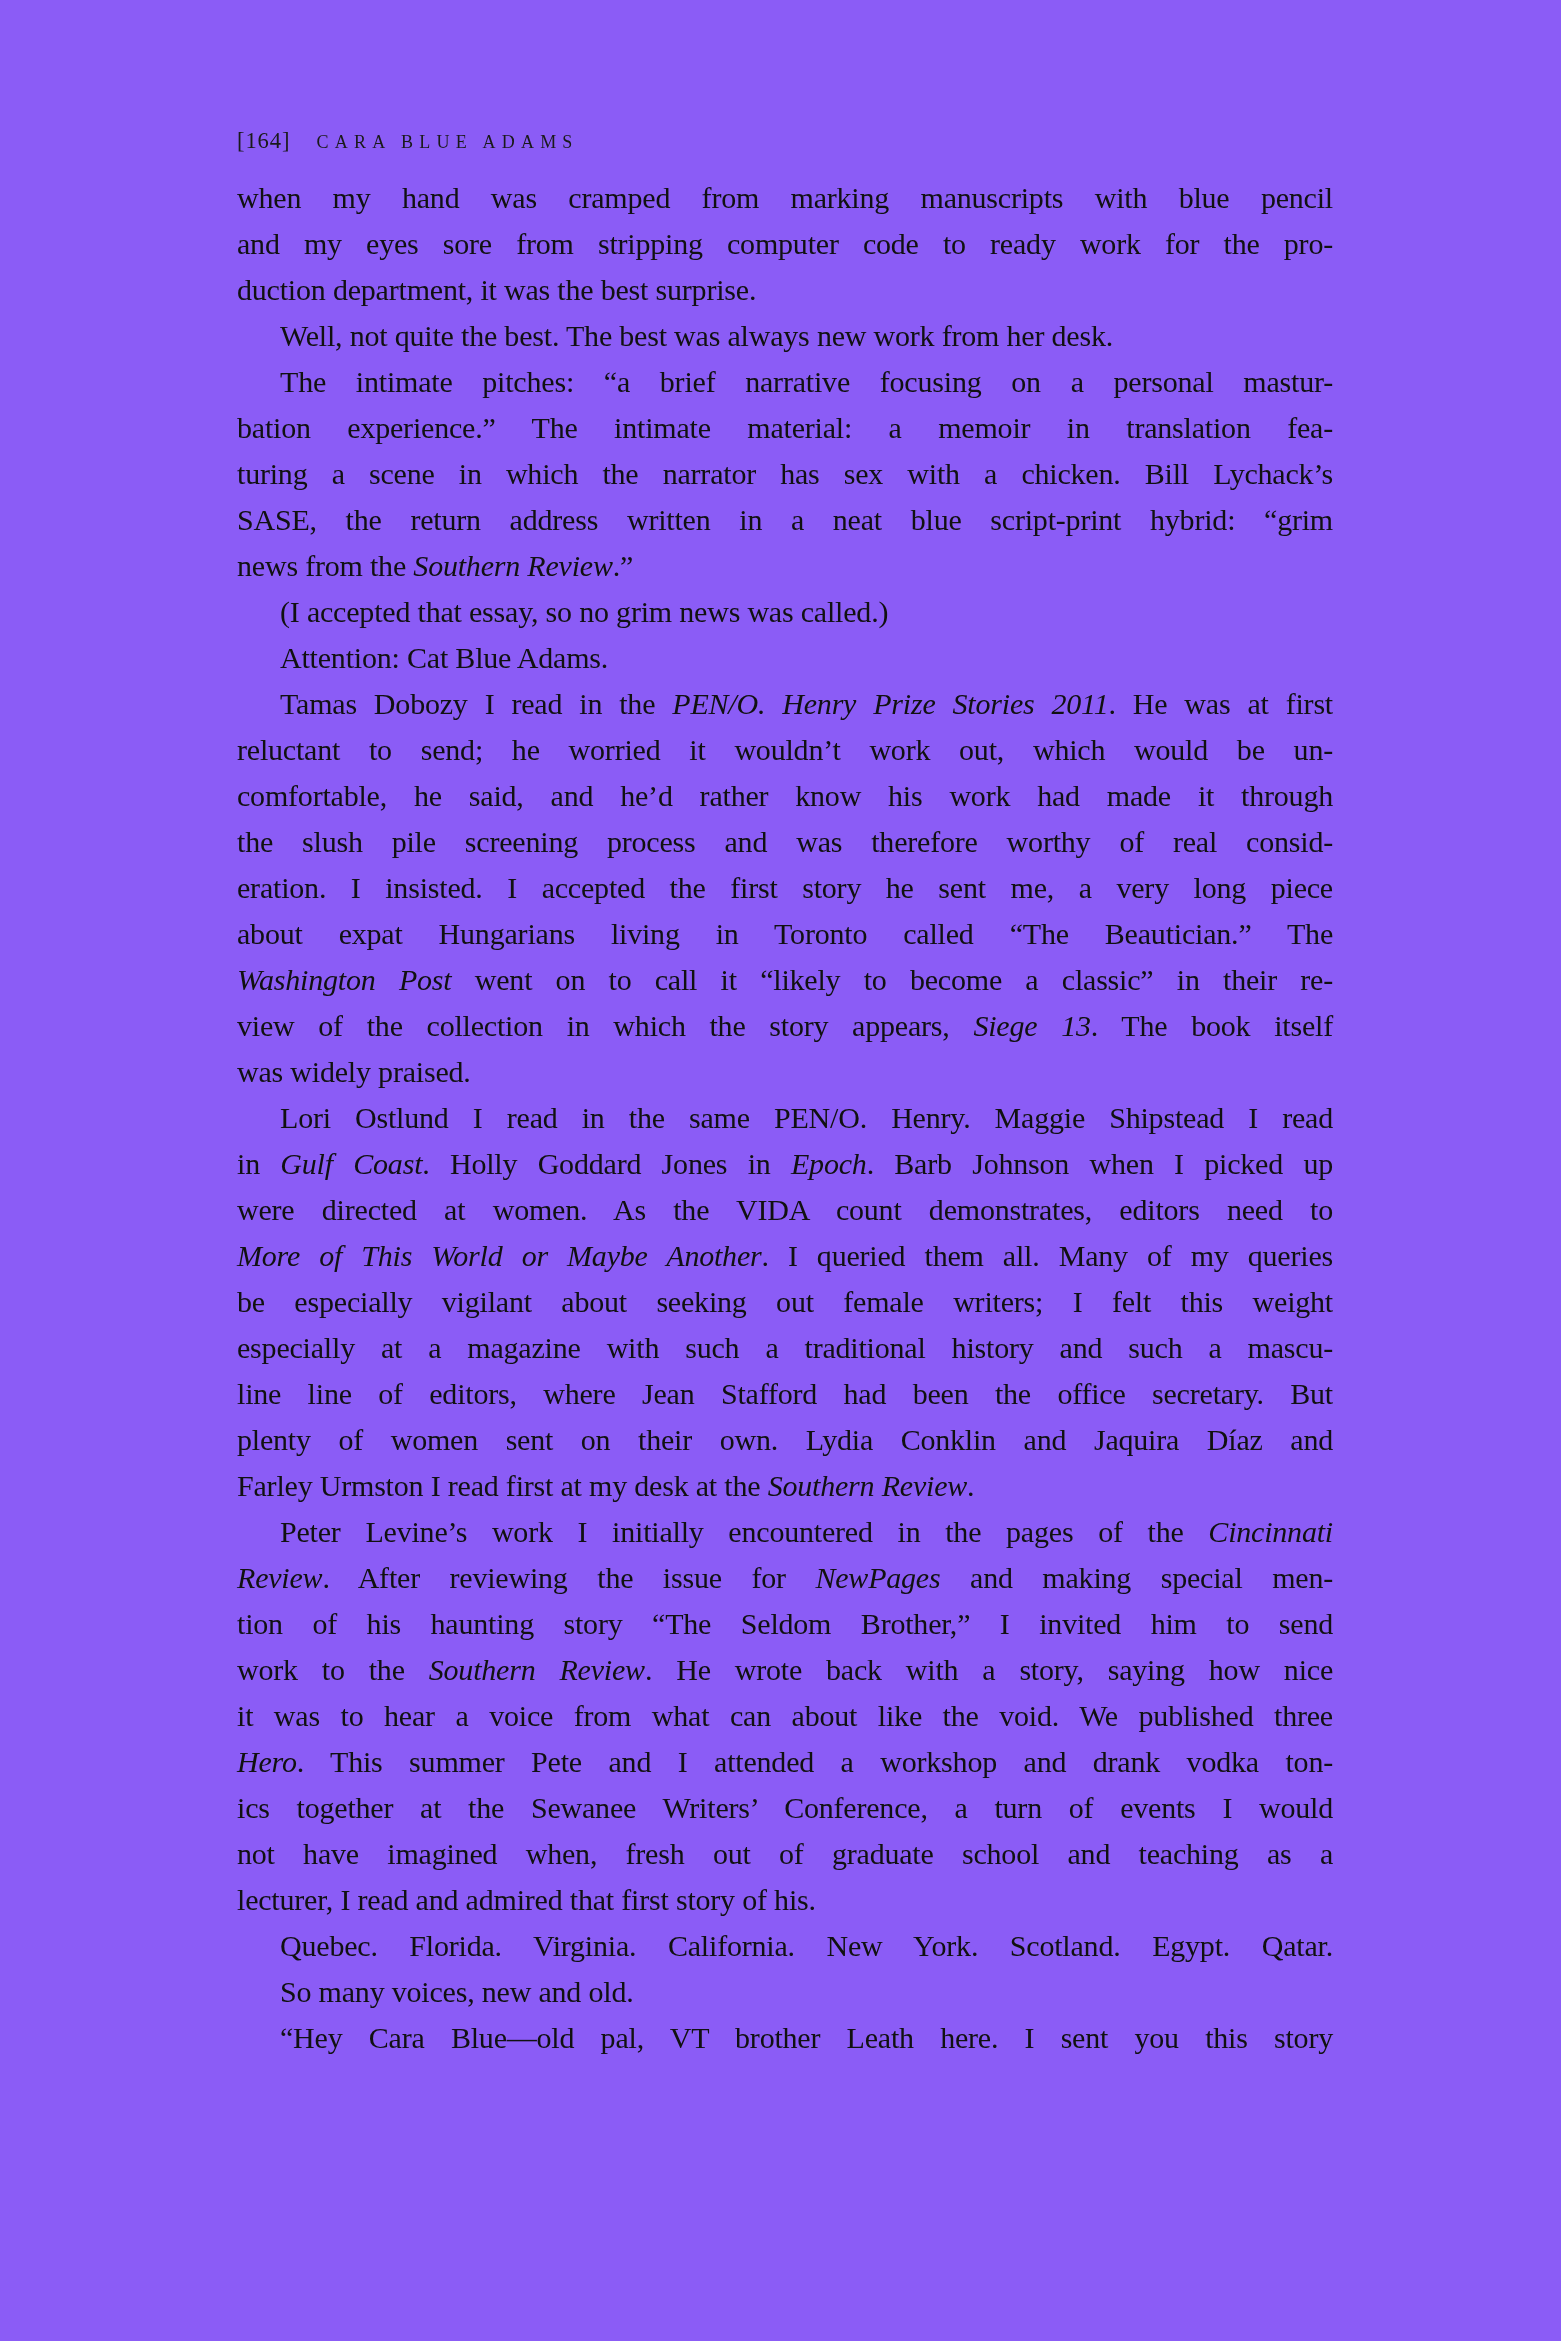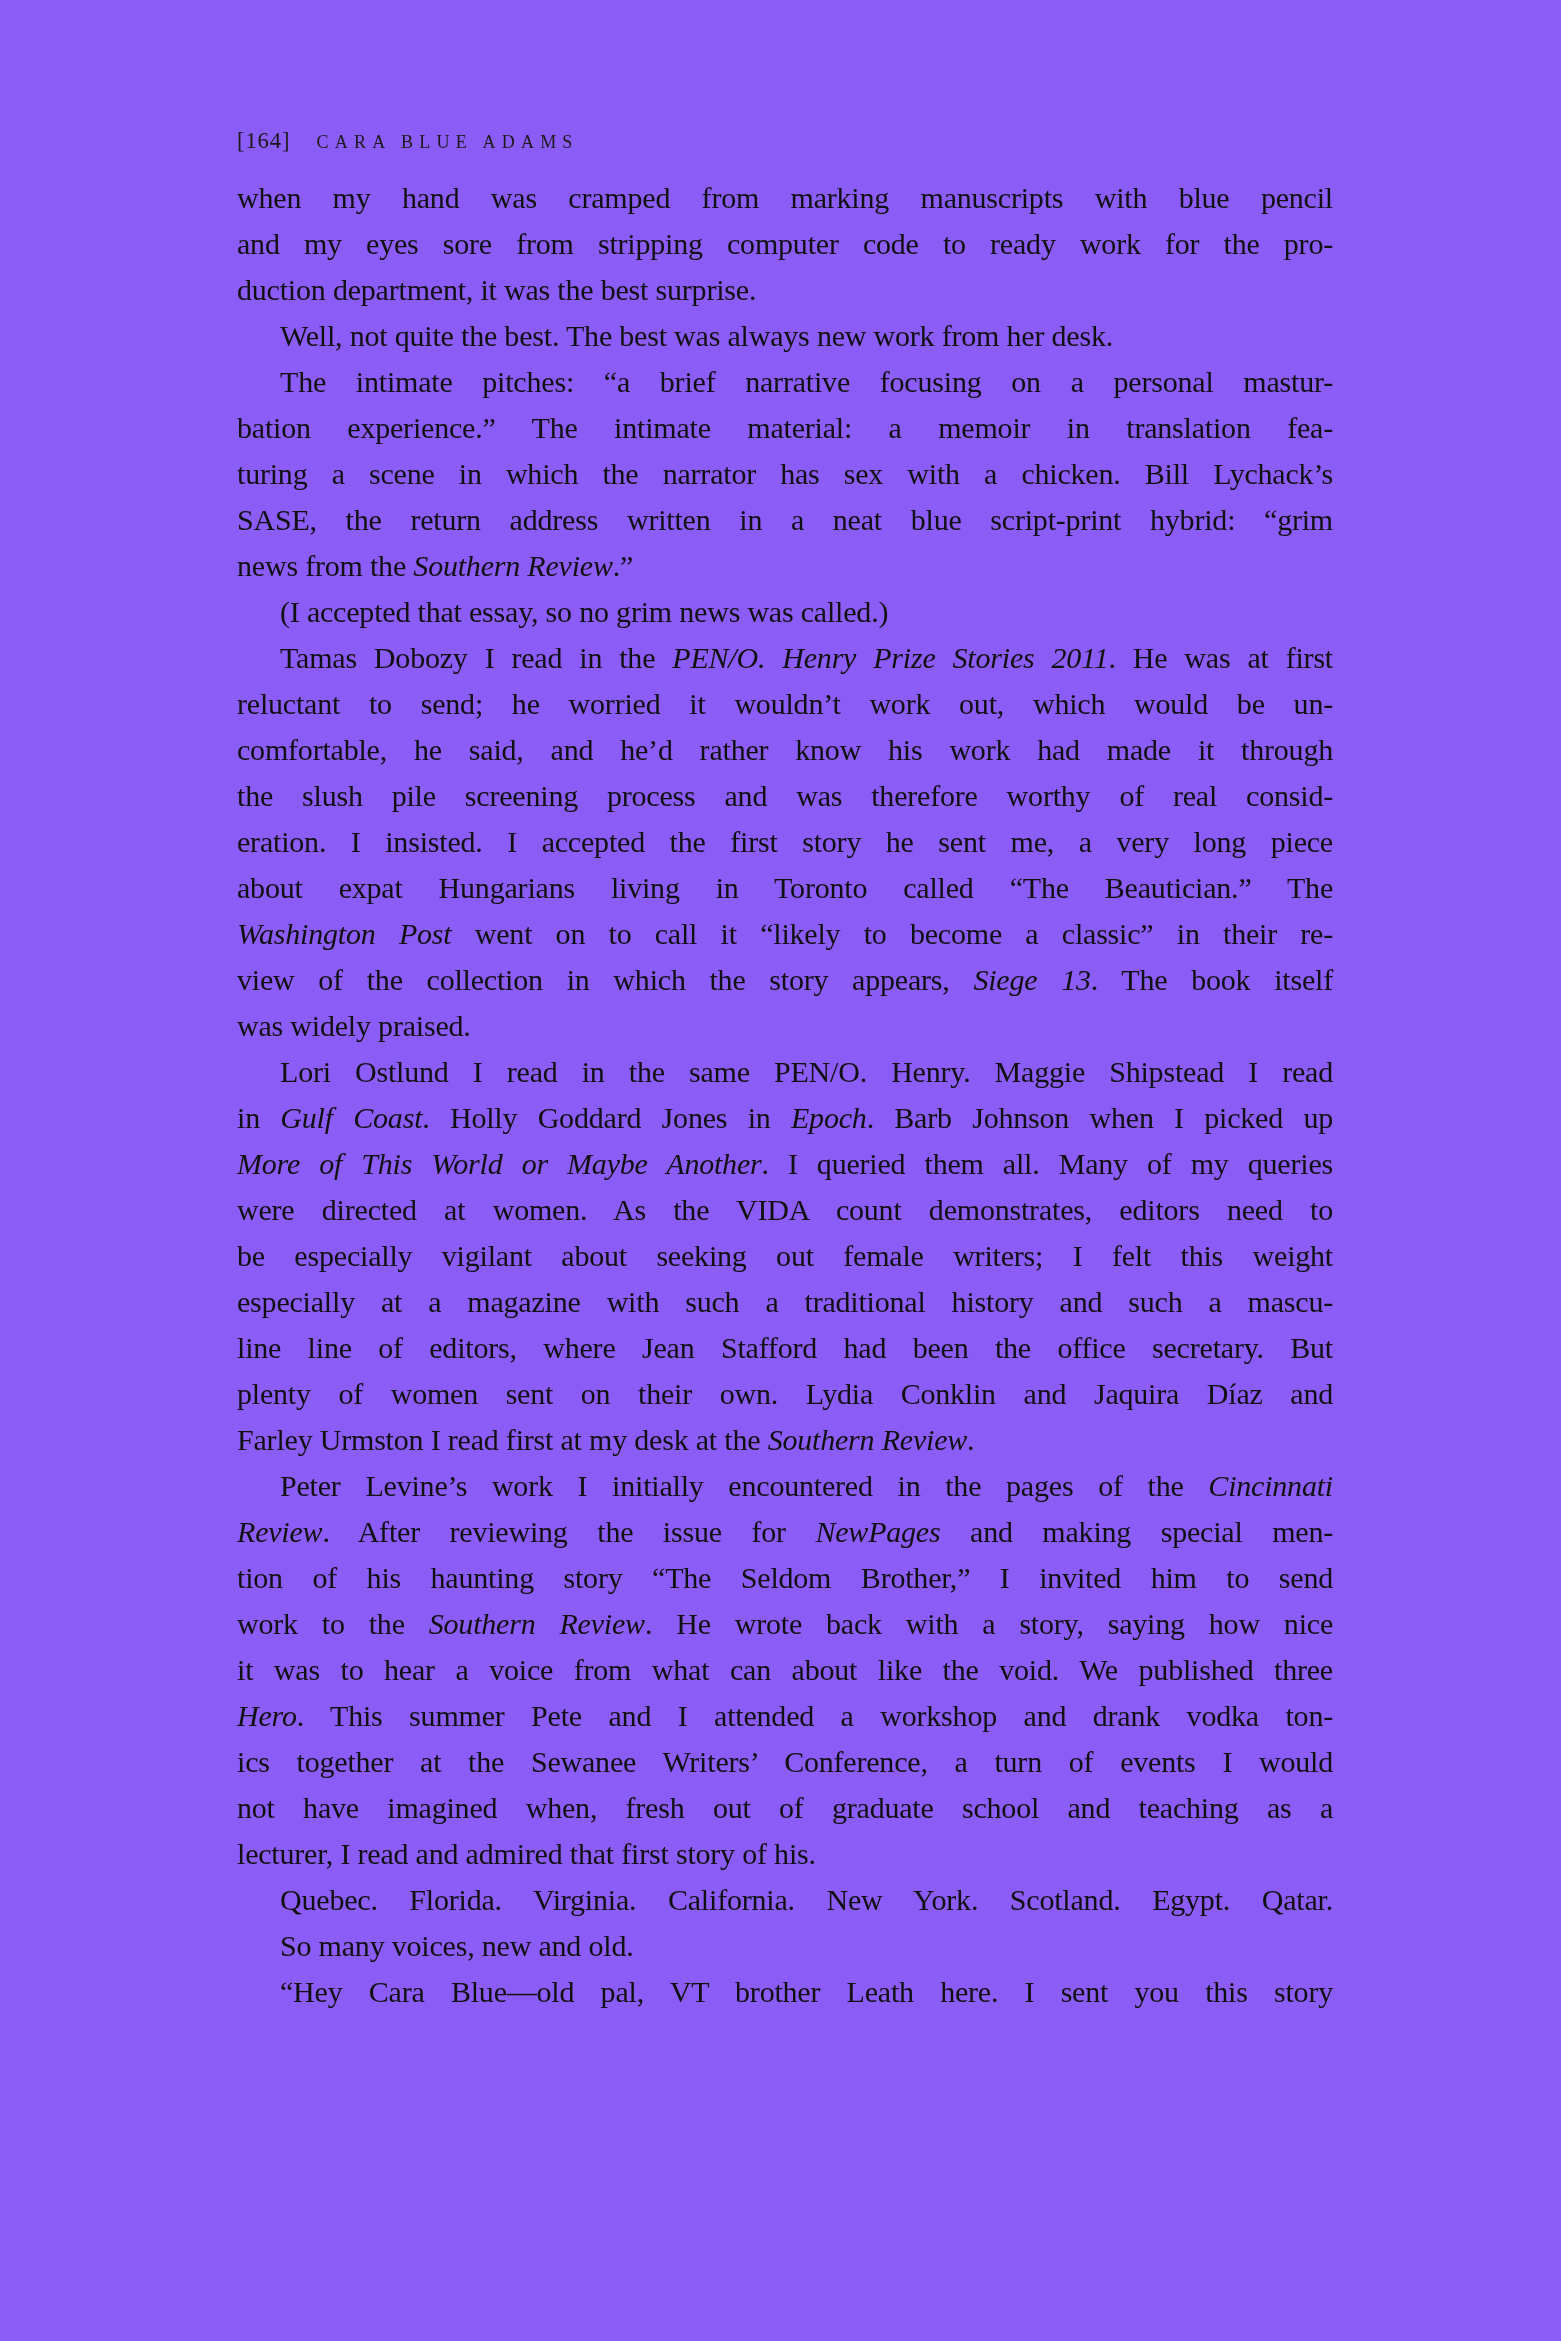--- a/index.html
+++ b/index.html
@@ -34,33 +34,34 @@
       <div class="line"><span>when my hand was cramped from marking manuscripts with blue pencil</span></div>
       <div class="line"><span>and my eyes sore from stripping computer code to ready work for the pro-</span></div>
       <div class="line last"><span>duction department, it was the best surprise.</span></div>
       <div class="line indent last"><span>Well, not quite the best. The best was always new work from her desk.</span></div>
       <div class="line indent"><span>The intimate pitches: “a brief narrative focusing on a personal mastur-</span></div>
       <div class="line"><span>bation experience.” The intimate material: a memoir in translation fea-</span></div>
       <div class="line"><span>turing a scene in which the narrator has sex with a chicken. Bill Lychack’s</span></div>
       <div class="line"><span>SASE, the return address written in a neat blue script-print hybrid: “grim</span></div>
       <div class="line last"><span>news from the </span><em>Southern Review</em><span>.”</span></div>
       <div class="line indent last"><span>(I accepted that essay, so no grim news was called.)</span></div>
+      <div class="line indent last"><span>Attention: Cat Blue Adams.</span></div>
       <div class="line indent"><span>Tamas Dobozy I read in the </span><em>PEN/O. Henry Prize Stories 2011</em><span>. He was at first</span></div>
       <div class="line"><span>reluctant to send; he worried it wouldn’t work out, which would be un-</span></div>
       <div class="line"><span>comfortable, he said, and he’d rather know his work had made it through</span></div>
       <div class="line"><span>the slush pile screening process and was therefore worthy of real consid-</span></div>
       <div class="line"><span>eration. I insisted. I accepted the first story he sent me, a very long piece</span></div>
       <div class="line"><span>about expat Hungarians living in Toronto called “The Beautician.” The</span></div>
       <div class="line"><em>Washington Post</em><span> went on to call it “likely to become a classic” in their re-</span></div>
       <div class="line"><span>view of the collection in which the story appears, </span><em>Siege 13</em><span>. The book itself</span></div>
       <div class="line last"><span>was widely praised.</span></div>
       <div class="line indent"><span>Lori Ostlund I read in the same PEN/O. Henry. Maggie Shipstead I read</span></div>
       <div class="line"><span>in </span><em>Gulf Coast</em><span>. Holly Goddard Jones in </span><em>Epoch</em><span>. Barb Johnson when I picked up</span></div>
+      <div class="line"><span>were directed at women. As the VIDA count demonstrates, editors need to</span></div>
       <div class="line"><em>More of This World or Maybe Another</em><span>. I queried them all. Many of my queries</span></div>
-      <div class="line"><span>were directed at women. As the VIDA count demonstrates, editors need to</span></div>
       <div class="line"><span>be especially vigilant about seeking out female writers; I felt this weight</span></div>
       <div class="line"><span>especially at a magazine with such a traditional history and such a mascu-</span></div>
       <div class="line"><span>line line of editors, where Jean Stafford had been the office secretary. But</span></div>
       <div class="line"><span>plenty of women sent on their own. Lydia Conklin and Jaquira Díaz and</span></div>
       <div class="line last"><span>Farley Urmston I read first at my desk at the </span><em>Southern Review</em><span>.</span></div>
       <div class="line indent"><span>Peter Levine’s work I initially encountered in the pages of the </span><em>Cincinnati</em></div>
       <div class="line"><em>Review</em><span>. After reviewing the issue for </span><em>NewPages</em><span> and making special men-</span></div>
       <div class="line"><span>tion of his haunting story “The Seldom Brother,” I invited him to send</span></div>
       <div class="line"><span>work to the </span><em>Southern Review</em><span>. He wrote back with a story, saying how nice</span></div>
       <div class="line"><span>it was to hear a voice from what can about like the void. We published three</span></div>

